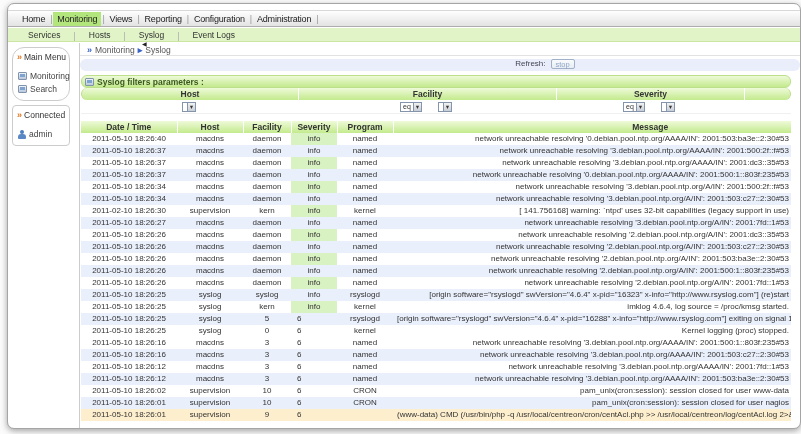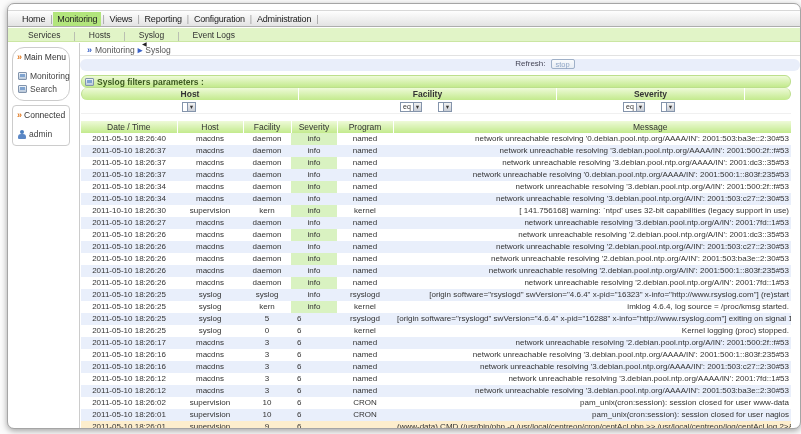--- a/index.html
+++ b/index.html
@@ -107,21 +107,21 @@
   .f-dd-cell { display:flex; align-items:center; justify-content:center; gap:16px; }
   .dd { display:inline-flex; height:10px; border:1px solid #8494ab; background:#fff; cursor:pointer; }
   .dd-txt { font-size:7px; line-height:8px; padding:0 2px; color:#333; min-width:4px; }
   .dd-btn {
     width:8px; font-size:5.5px; line-height:8px; text-align:center; color:#333;
     background:linear-gradient(#f2f2f2,#c8cdd6); border-left:1px solid #8494ab;
   }
   
   .logtable { margin:7px 1px 0 1px; border-collapse:collapse; table-layout:fixed; width:710px; }
   .logtable th {
-    height:12px; font-size:8.5px; font-weight:normal; color:#333; padding:0;
+    height:12px; font-size:8.5px; font-weight:bold; color:#333; padding:0;
     background:linear-gradient(#eefad8,#c3ea8d); white-space:nowrap; overflow:hidden;
   }
   .logtable th + th { border-left:1px solid #fff; }
   .logtable th.h-msg { text-align:center; padding-left:116px; }
   .logtable td {
     height:12px; line-height:12px; font-size:8px; color:#333;
     padding:0 2px; white-space:nowrap; overflow:hidden; text-align:center;
   }
   td.c-msg { text-align:right; padding-left:4px; }
   tr.stripe td { background:#e9effb; }
@@ -303,21 +303,21 @@
             </tr>
             <tr class="stripe">
               <td class="c-dt">2011-05-10 18:26:34</td>
               <td class="c-host">macdns</td>
               <td class="c-fac">daemon</td>
               <td class="sev-info">info</td>
               <td class="c-prog">named</td>
               <td class="c-msg">network unreachable resolving '3.debian.pool.ntp.org/A/IN': 2001:503:c27::2:30#53</td>
             </tr>
             <tr>
-              <td class="c-dt">2011-10-10 18:26:30</td>
+              <td class="c-dt">2011-02-10 18:26:30</td>
               <td class="c-host">supervision</td>
               <td class="c-fac">kern</td>
               <td class="sev-info">info</td>
               <td class="c-prog">kernel</td>
               <td class="c-msg">[ 141.756168] warning: `ntpd' uses 32-bit capabilities (legacy support in use)</td>
             </tr>
             <tr class="stripe">
               <td class="c-dt">2011-05-10 18:26:27</td>
               <td class="c-host">macdns</td>
               <td class="c-fac">daemon</td>
@@ -389,28 +389,20 @@
               <td class="c-prog">rsyslogd</td>
               <td class="c-msg">[origin software="rsyslogd" swVersion="4.6.4" x-pid="16288" x-info="http://www.rsyslog.com"] exiting on signal 15.</td>
             </tr>
             <tr>
               <td class="c-dt">2011-05-10 18:26:25</td>
               <td class="c-host">syslog</td>
               <td class="c-fac">0</td>
               <td class="sev-num">6</td>
               <td class="c-prog">kernel</td>
               <td class="c-msg">Kernel logging (proc) stopped.</td>
-            </tr>
-            <tr class="stripe">
-              <td class="c-dt">2011-05-10 18:26:17</td>
-              <td class="c-host">macdns</td>
-              <td class="c-fac">3</td>
-              <td class="sev-num">6</td>
-              <td class="c-prog">named</td>
-              <td class="c-msg">network unreachable resolving '2.debian.pool.ntp.org/A/IN': 2001:500:2f::f#53</td>
             </tr>
             <tr>
               <td class="c-dt">2011-05-10 18:26:16</td>
               <td class="c-host">macdns</td>
               <td class="c-fac">3</td>
               <td class="sev-num">6</td>
               <td class="c-prog">named</td>
               <td class="c-msg">network unreachable resolving '3.debian.pool.ntp.org/AAAA/IN': 2001:500:1::803f:235#53</td>
             </tr>
             <tr class="stripe">

